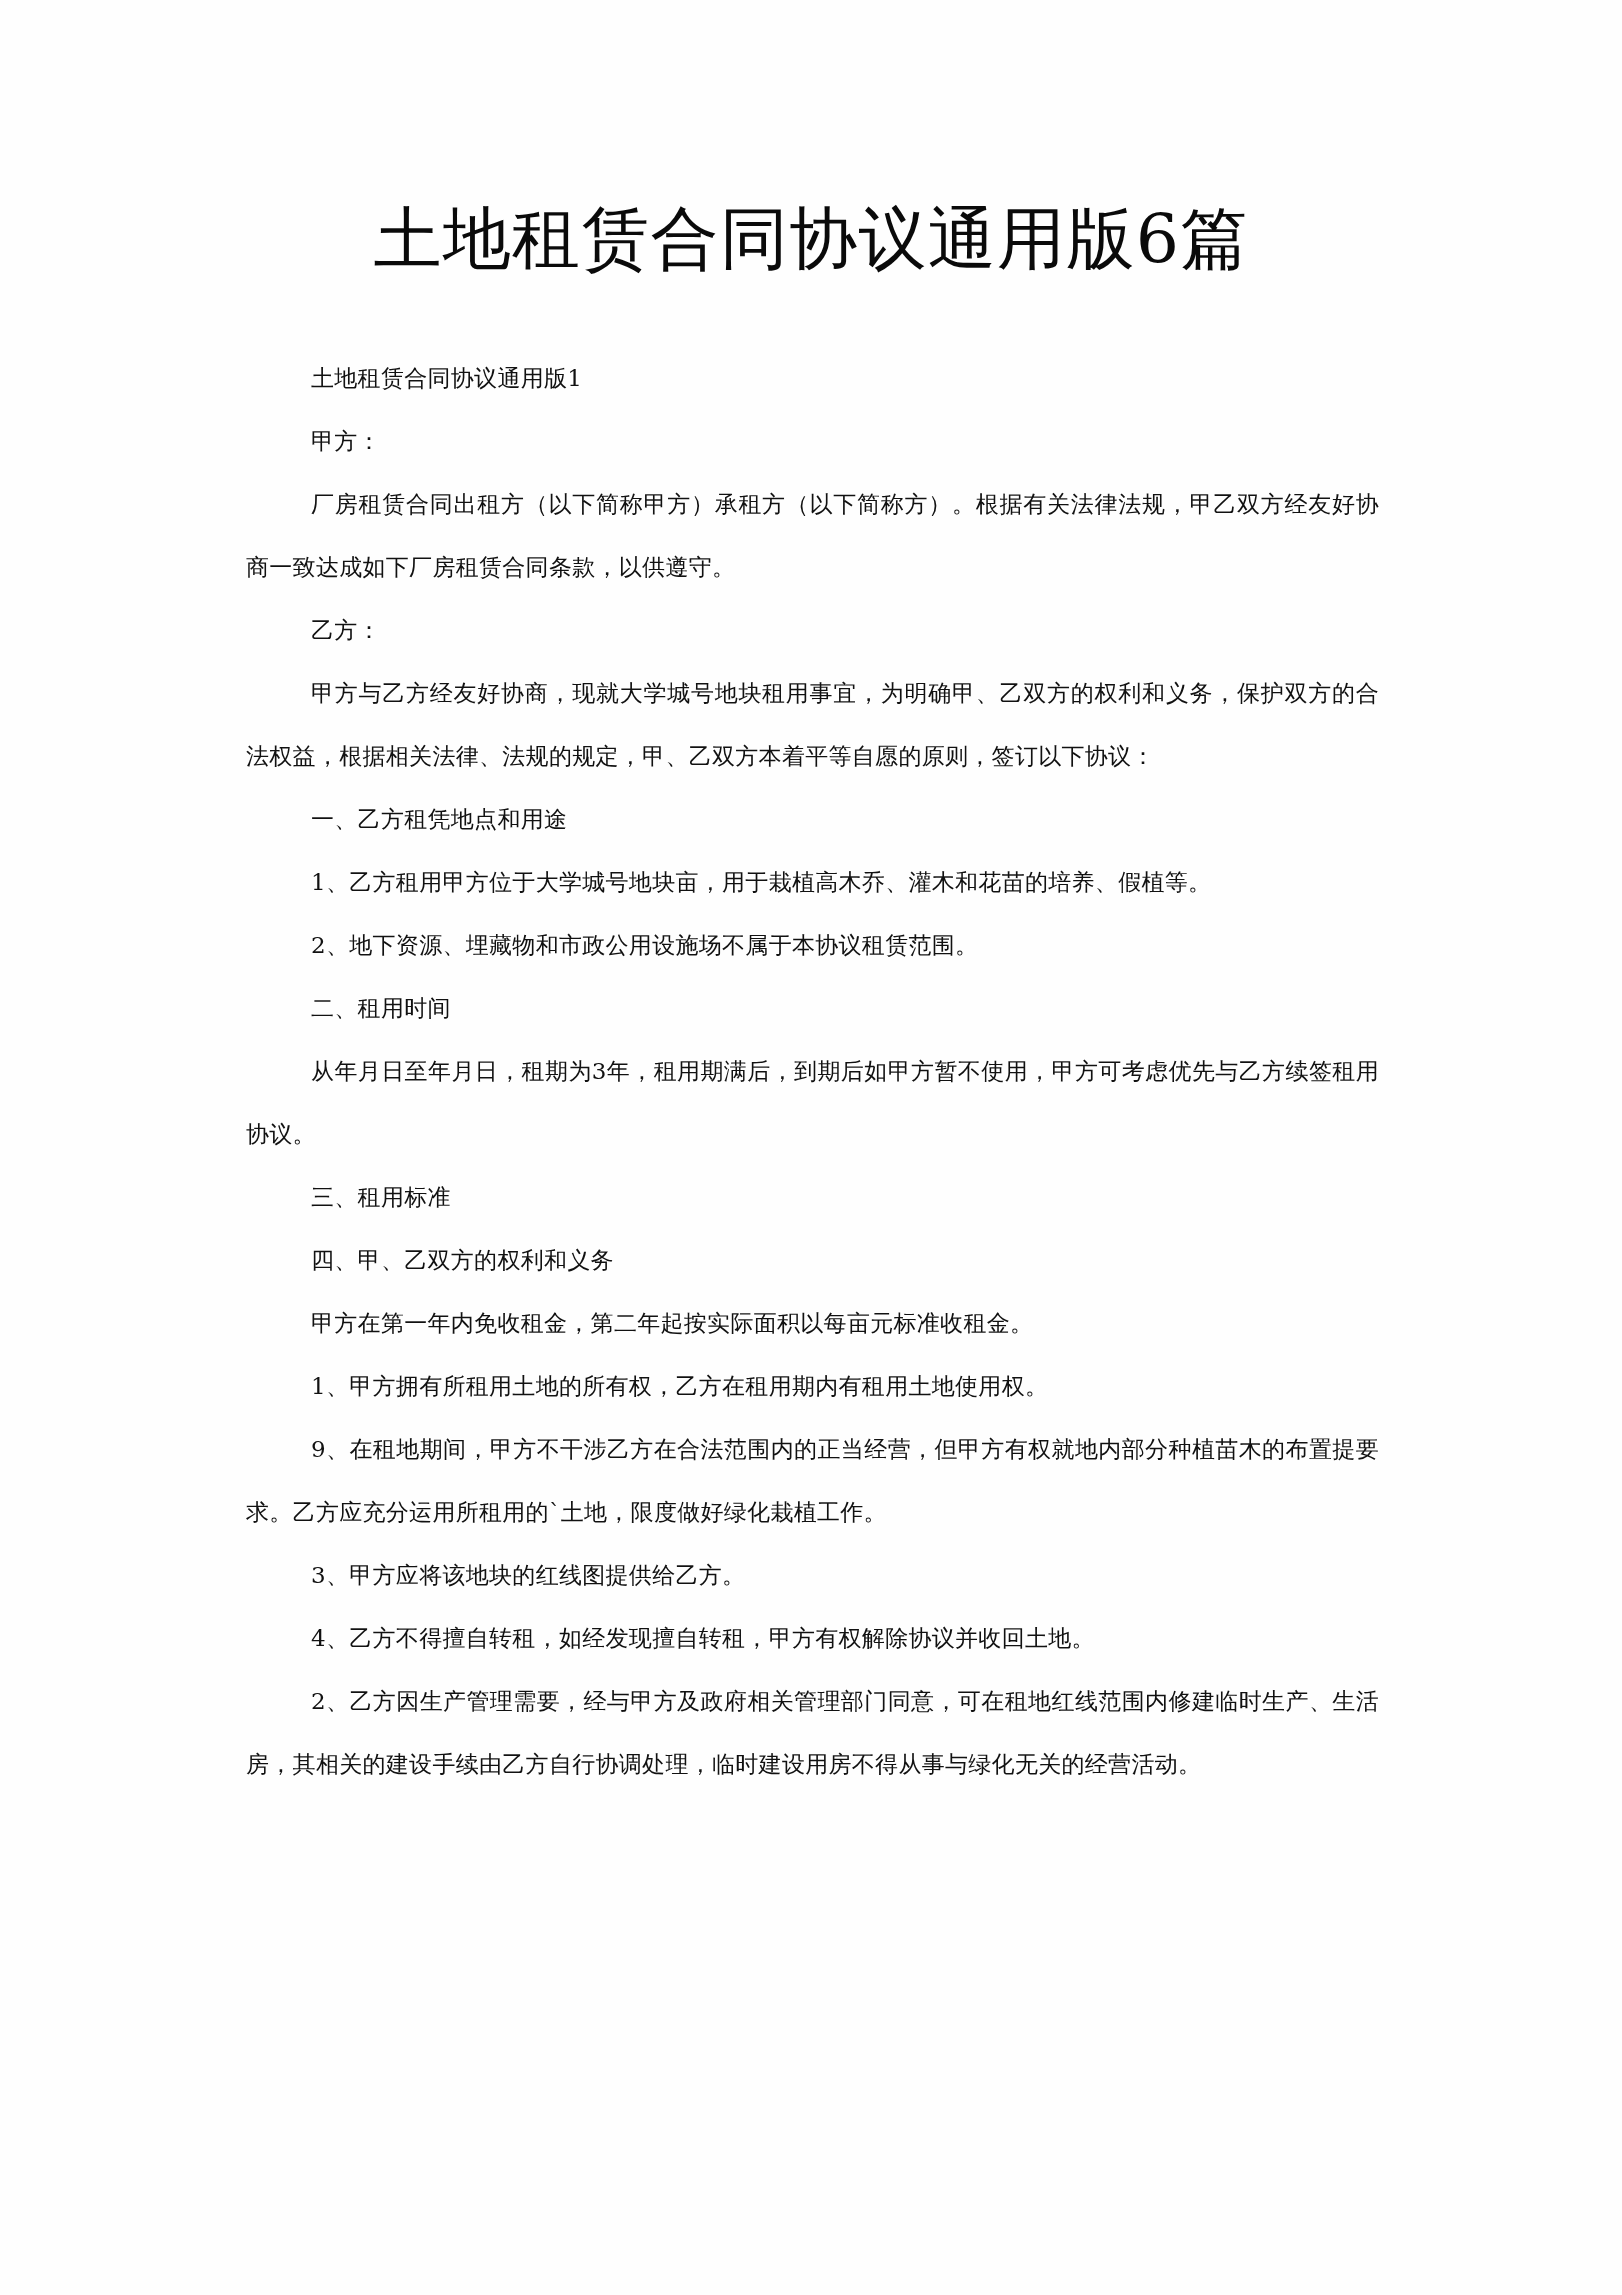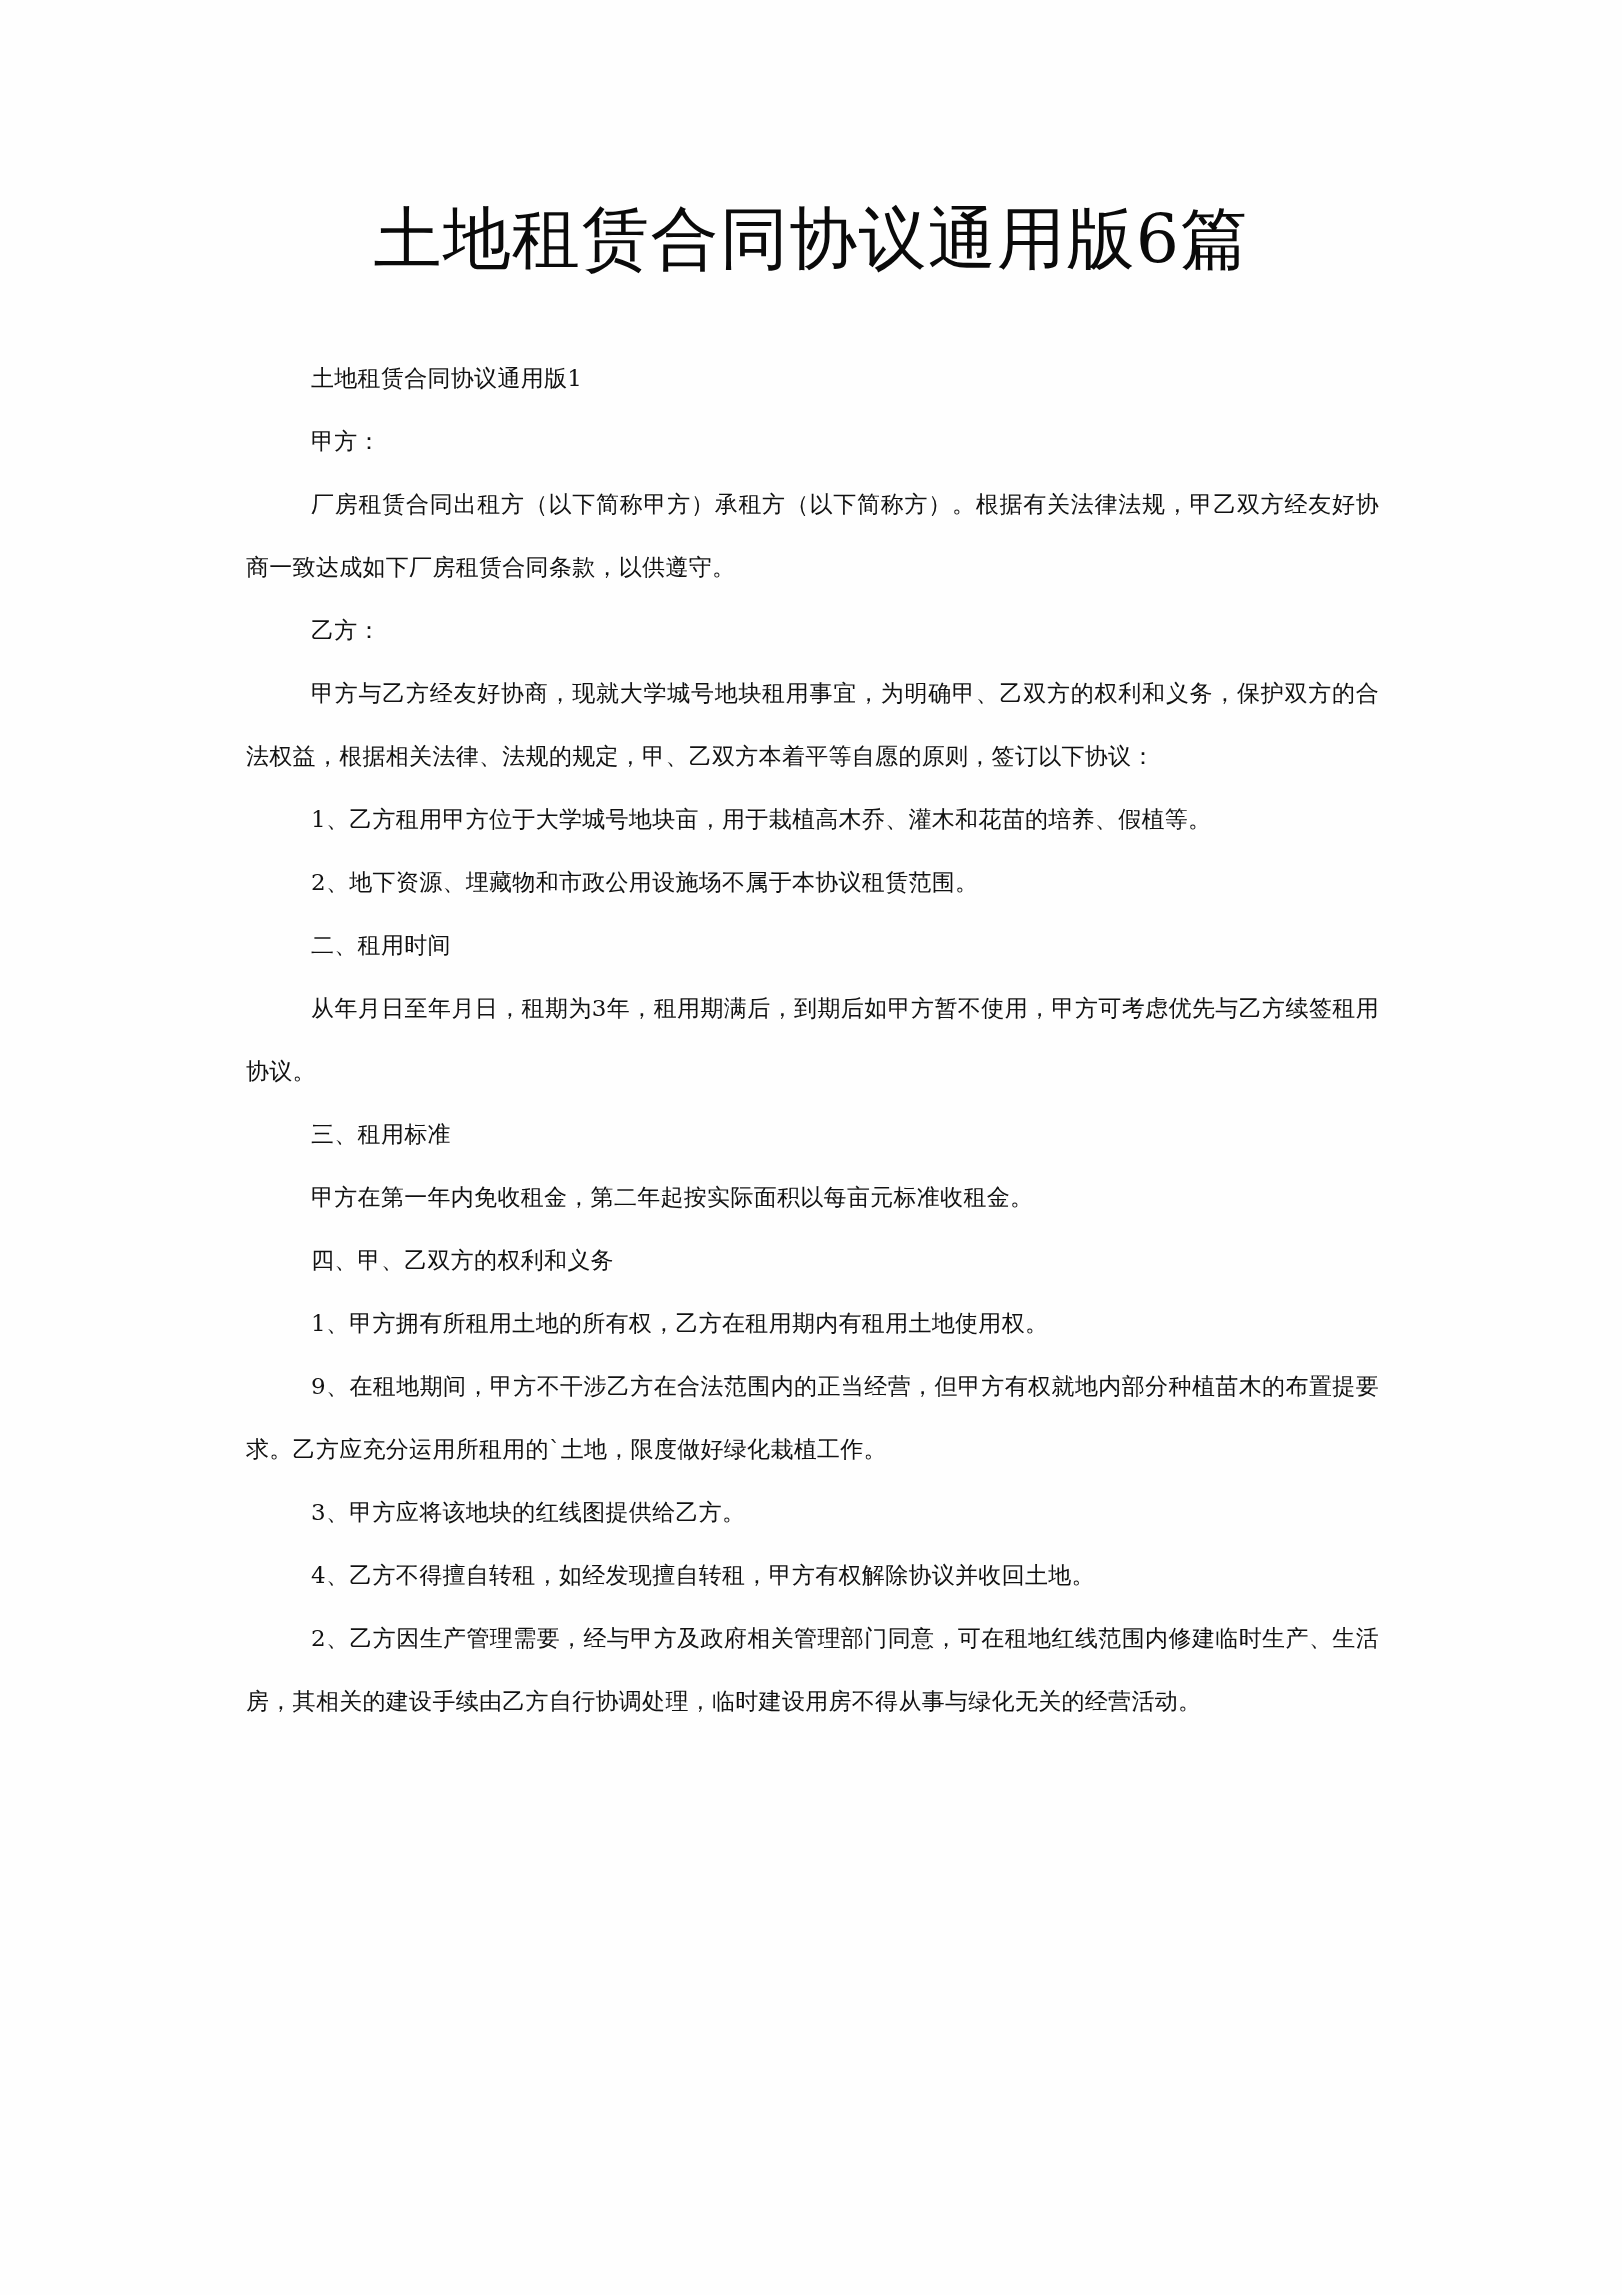--- a/index.html
+++ b/index.html
@@ -57,27 +57,28 @@
 
 <div class="page">
   <h1 class="title">土地租赁合同协议通用版6篇</h1>
 
   <div class="body">
     <p class="para">土地租赁合同协议通用版1</p>
     <p class="para">甲方：</p>
     <p class="para">厂房租赁合同出租方（以下简称甲方）承租方（以下简称方）。根据有关法律法规，甲乙双方经友好协商一致达成如下厂房租赁合同条款，以供遵守。</p>
     <p class="para">乙方：</p>
     <p class="para">甲方与乙方经友好协商，现就大学城号地块租用事宜，为明确甲、乙双方的权利和义务，保护双方的合法权益，根据相关法律、法规的规定，甲、乙双方本着平等自愿的原则，签订以下协议：</p>
+    <p class="para">一、乙方租凭地点和用途</p>
     <p class="para">1、乙方租用甲方位于大学城号地块亩，用于栽植高木乔、灌木和花苗的培养、假植等。</p>
     <p class="para">2、地下资源、埋藏物和市政公用设施场不属于本协议租赁范围。</p>
     <p class="para">二、租用时间</p>
     <p class="para">从年月日至年月日，租期为3年，租用期满后，到期后如甲方暂不使用，甲方可考虑优先与乙方续签租用协议。</p>
     <p class="para">三、租用标准</p>
+    <p class="para">四、甲、乙双方的权利和义务</p>
     <p class="para">甲方在第一年内免收租金，第二年起按实际面积以每亩元标准收租金。</p>
-    <p class="para">四、甲、乙双方的权利和义务</p>
     <p class="para">1、甲方拥有所租用土地的所有权，乙方在租用期内有租用土地使用权。</p>
     <p class="para">9、在租地期间，甲方不干涉乙方在合法范围内的正当经营，但甲方有权就地内部分种植苗木的布置提要求。乙方应充分运用所租用的`土地，限度做好绿化栽植工作。</p>
     <p class="para">3、甲方应将该地块的红线图提供给乙方。</p>
     <p class="para">4、乙方不得擅自转租，如经发现擅自转租，甲方有权解除协议并收回土地。</p>
     <p class="para">2、乙方因生产管理需要，经与甲方及政府相关管理部门同意，可在租地红线范围内修建临时生产、生活房，其相关的建设手续由乙方自行协调处理，临时建设用房不得从事与绿化无关的经营活动。</p>
   </div>
 </div>
 
 
 </body></html>

